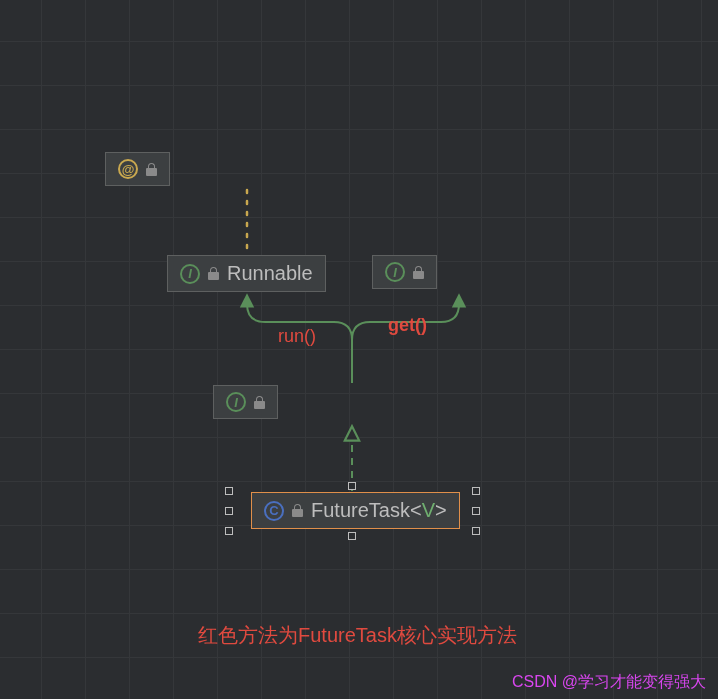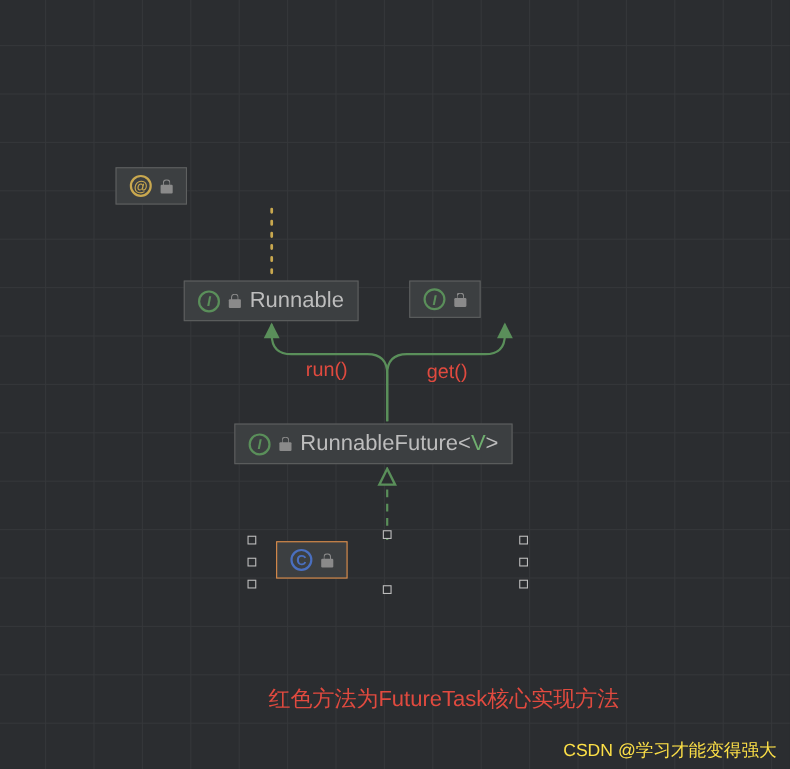--- a/index.html
+++ b/index.html
@@ -83,27 +83,26 @@
   .method-label {
     position: absolute;
     color: #e04a3f;
     font-size: 18px;
   }
   .caption {
     position: absolute;
     color: #e04a3f;
     font-size: 20px;
     font-weight: 500;
-    margin-left: 46px;
   }
   .watermark {
     position: absolute;
     right: 12px;
     bottom: 6px;
-    color: #fde047;
+    color: #d946ef;
     font-size: 16px;
   }
   svg.connectors {
     position: absolute;
     inset: 0;
     width: 718px;
     height: 699px;
     pointer-events: none;
   }
 </style>
@@ -147,37 +146,37 @@
 </div>
 
 <div class="node" style="left:372px; top:255px;">
   <span class="badge badge-i">I</span>
   <span class="lock"></span>
 </div>
 
 <div class="node" style="left:213px; top:385px;">
   <span class="badge badge-i">I</span>
   <span class="lock"></span>
-  <span>
-    <span>RunnableFuture</span><span class="angle">&lt;</span><span class="generic">V</span><span class="angle">&gt;</span>
-  </span>
 </div>
 
 <div class="node selected" style="left:251px; top:492px;">
   <span class="badge badge-c">C</span>
   <span class="lock"></span>
+  <span>
+    <span>FutureTask</span><span class="angle">&lt;</span><span class="generic">V</span><span class="angle">&gt;</span>
+  </span>
 </div>
 
 <div class="handle" style="left:225px; top:487px;"></div>
 <div class="handle" style="left:348px; top:482px;"></div>
 <div class="handle" style="left:472px; top:487px;"></div>
 <div class="handle" style="left:225px; top:507px;"></div>
 <div class="handle" style="left:472px; top:507px;"></div>
 <div class="handle" style="left:225px; top:527px;"></div>
 <div class="handle" style="left:348px; top:532px;"></div>
 <div class="handle" style="left:472px; top:527px;"></div>
 
 <div class="method-label" style="left:278px; top:326px;text-align:right;">run()</div>
-<div class="method-label" style="left:388px; top:328px;">get()</div>
+<div class="method-label" style="left:388px; top:315px;font-weight:bold;">get()</div>
 
 <div class="caption" style="left:198px; top:622px;">红色方法为FutureTask核心实现方法</div>
 
 <div class="watermark">CSDN @学习才能变得强大</div>
 
 </body></html>

